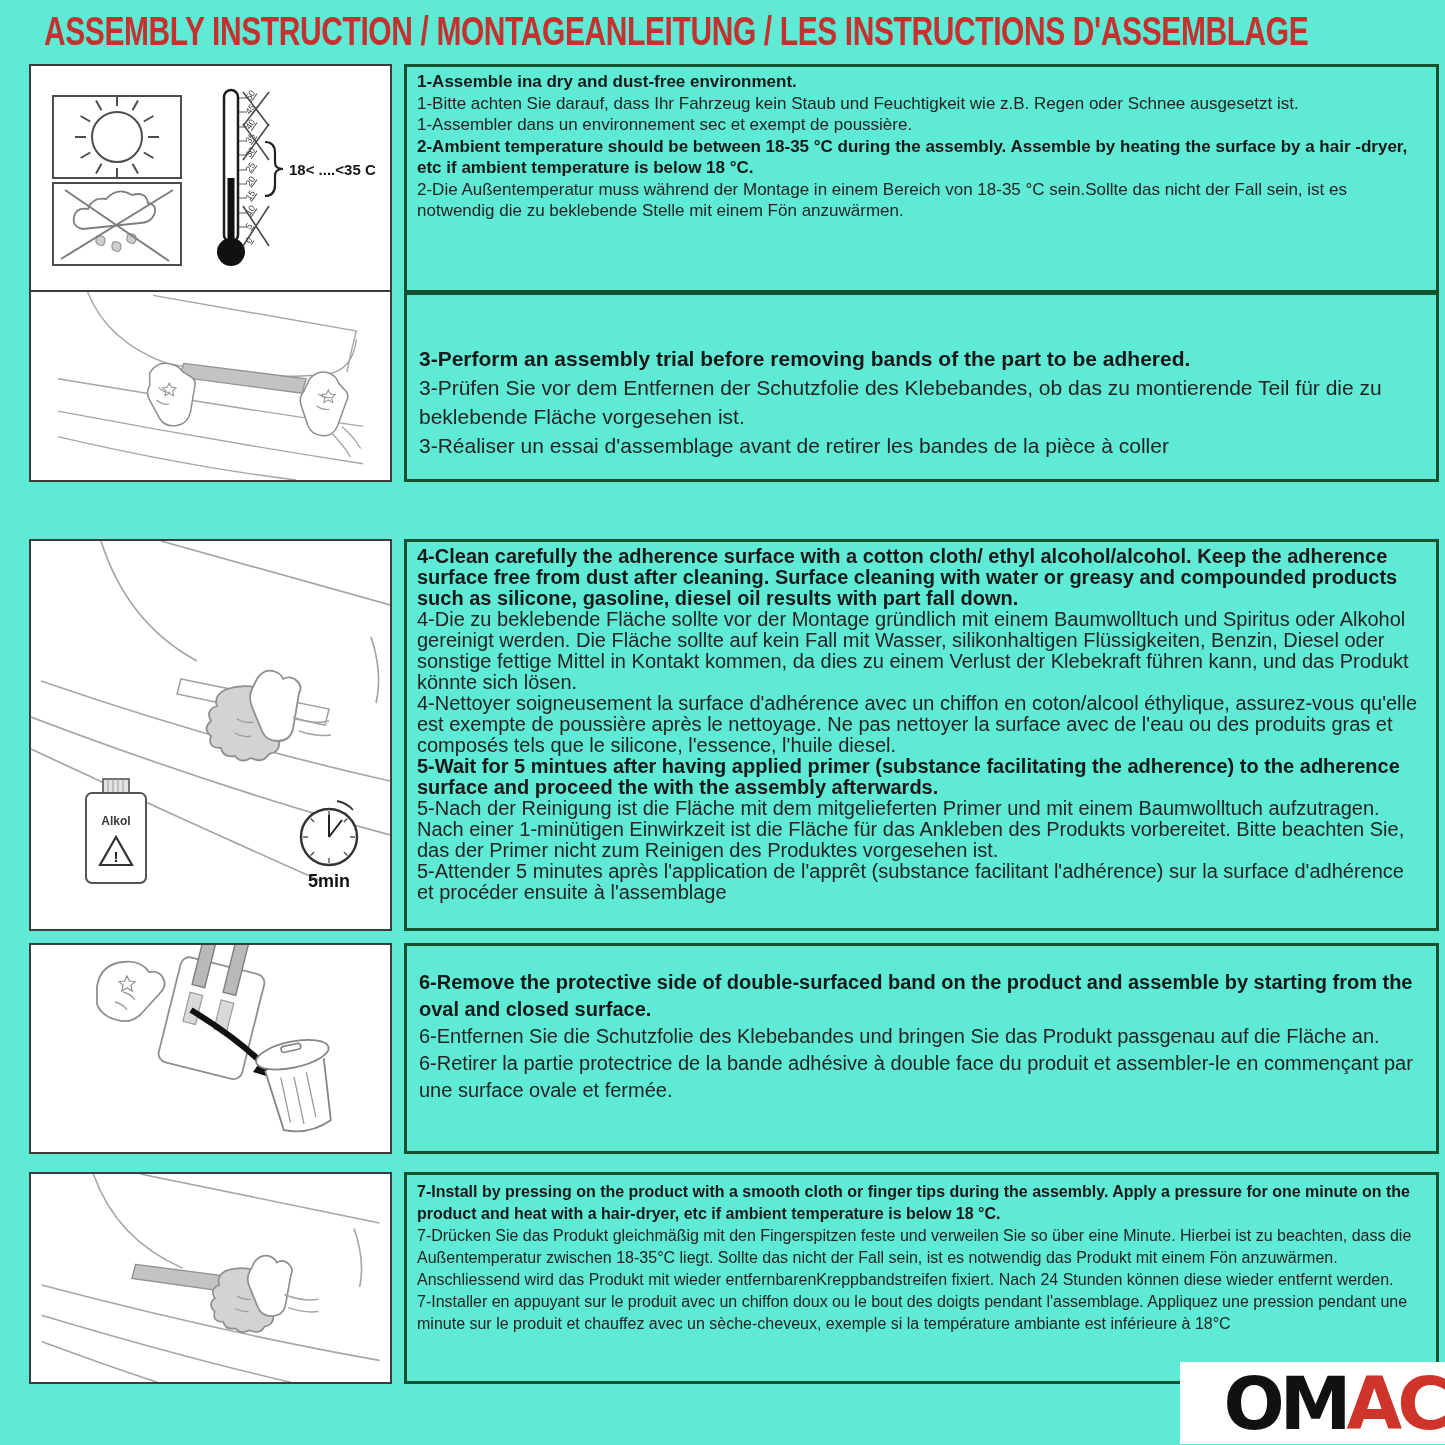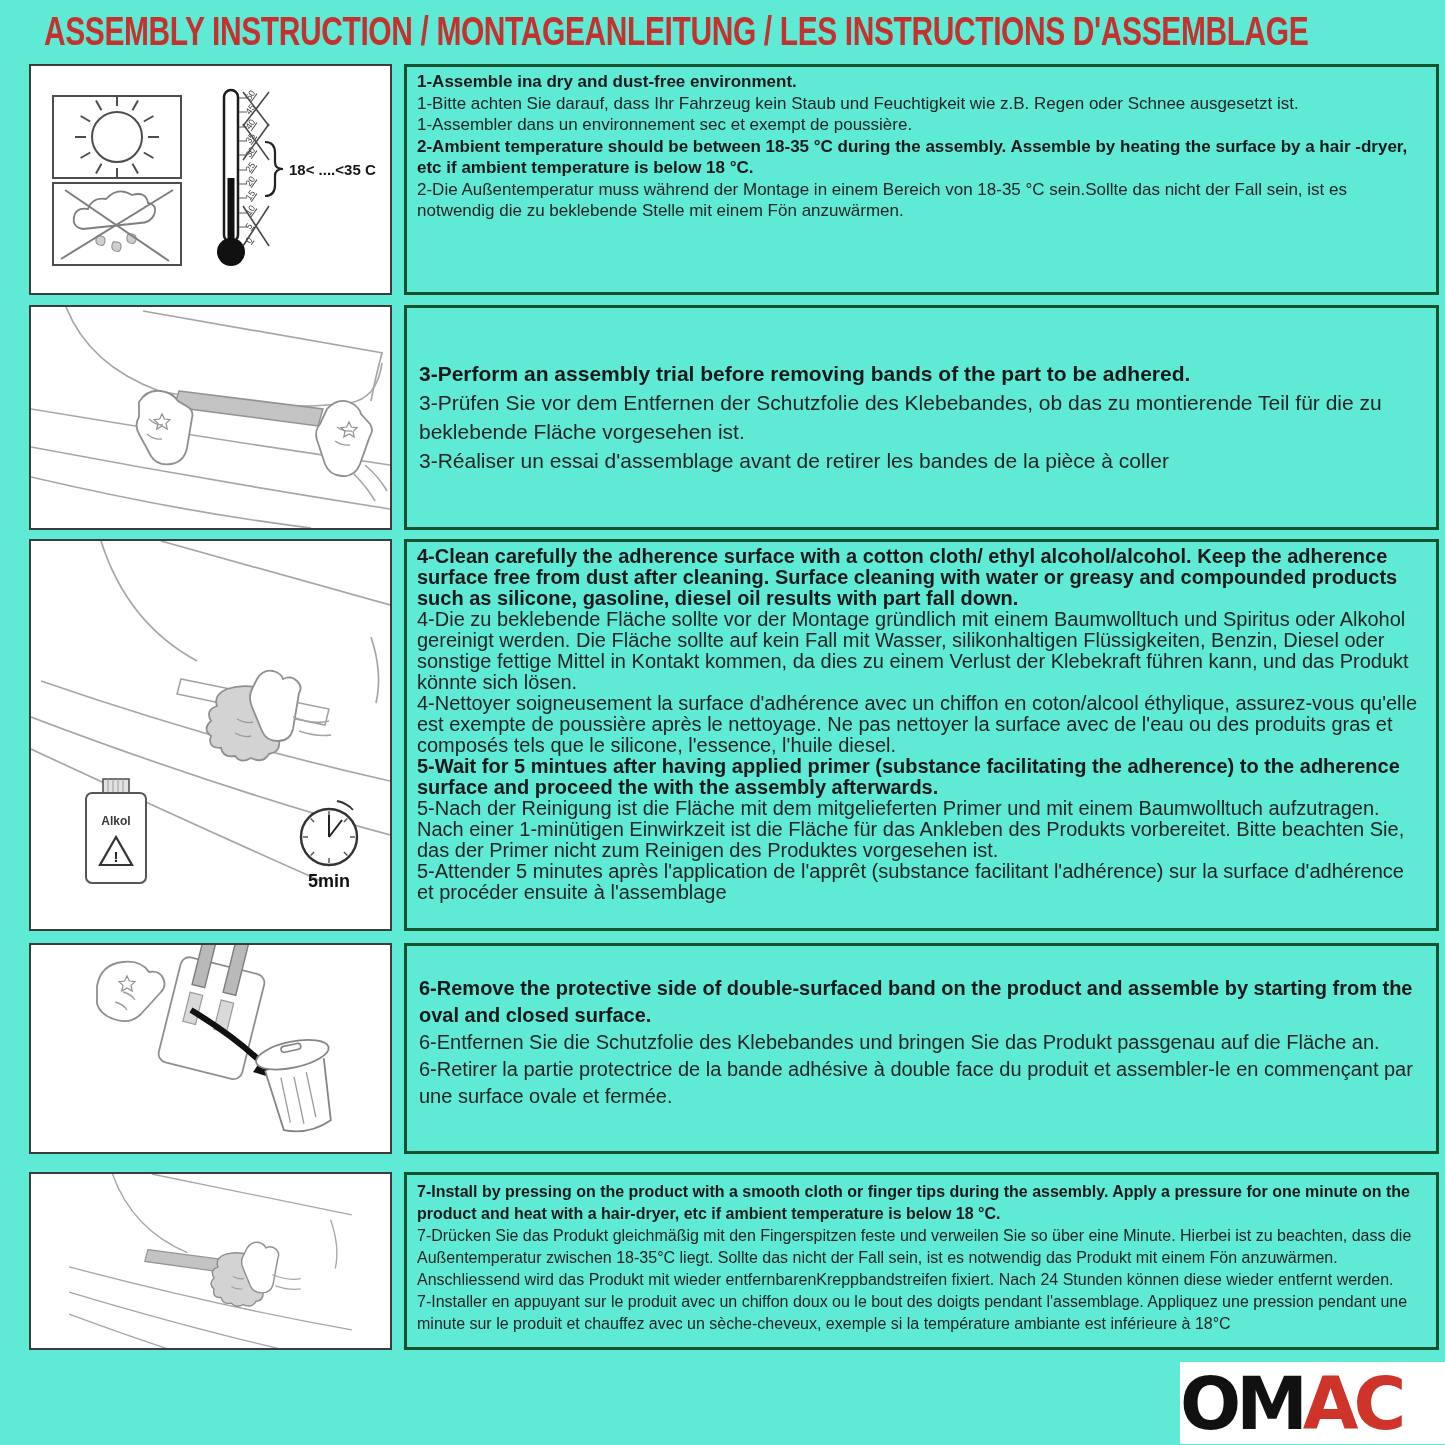--- a/index.html
+++ b/index.html
@@ -13,29 +13,29 @@
          background:#fff;width:363px;height:100%;}
   .illus svg{display:block;width:100%;height:100%;}
   .textbox{position:absolute;left:404px;width:1035px;height:100%;box-sizing:border-box;
            border:3px solid #14532d;color:#242424;overflow:hidden;}
   .textbox p{margin:0;}
   .b{font-weight:bold;color:#191919;}
   .gap{margin-top:21px;}
   .t1{font-size:17px;line-height:21.5px;padding:4px 10px 0 10px;}
   .t2{font-size:21px;line-height:29px;padding:51px 12px 0 12px;}
   .t3{font-size:20px;line-height:21px;padding:4px 10px 0 10px;}
-  .t4{font-size:20px;line-height:27px;padding:29px 12px 0 12px;}
+  .t4{font-size:20px;line-height:27px;padding:23px 12px 0 12px;}
   .t5{font-size:16px;line-height:22px;padding:6px 10px 0 10px;}
   .r1{top:64px;height:231px;}
-  .r2{top:305px;height:225px;}
+  .r2{top:290px;height:192px;}
   .r3{top:539px;height:392px;}
   .r4{top:943px;height:211px;}
-  .r5{top:1172px;height:178px;}
+  .r5{top:1172px;height:212px;}
   .logo{position:absolute;left:1180px;top:1362px;width:265px;height:82px;background:#fff;
-        display:flex;align-items:center;justify-content:flex-start;}
+        display:flex;align-items:center;justify-content:flex-end;}
   .logo span{font-family:"DejaVu Sans",sans-serif;font-weight:bold;font-size:72px;
              letter-spacing:-5px;line-height:1;transform:scaleY(1.02);}
   .logo .lb{color:#111111;}
   .logo .lr{color:#cf342b;}
   svg{font-family:"Liberation Sans",sans-serif;}
   .art{stroke:#a6a6a6;stroke-width:1.7;fill:none;}
   .icon{stroke:#4d4d4d;stroke-width:2;fill:none;}
   .handf{fill:#ffffff;stroke:#8f8f8f;stroke-width:1.8;}
   .clothf{fill:#d3d3d3;stroke:#8f8f8f;stroke-width:1.8;}
   .stripf{fill:#c3c3c3;stroke:#939393;stroke-width:1.5;}

